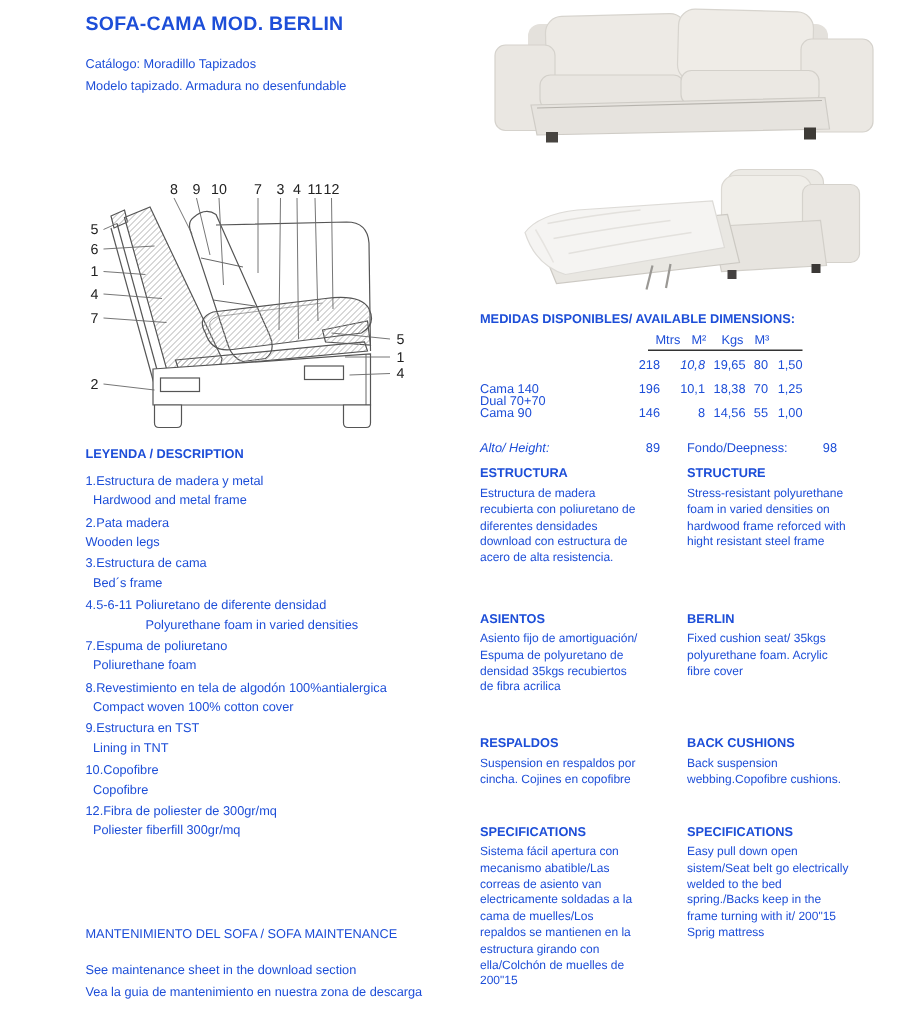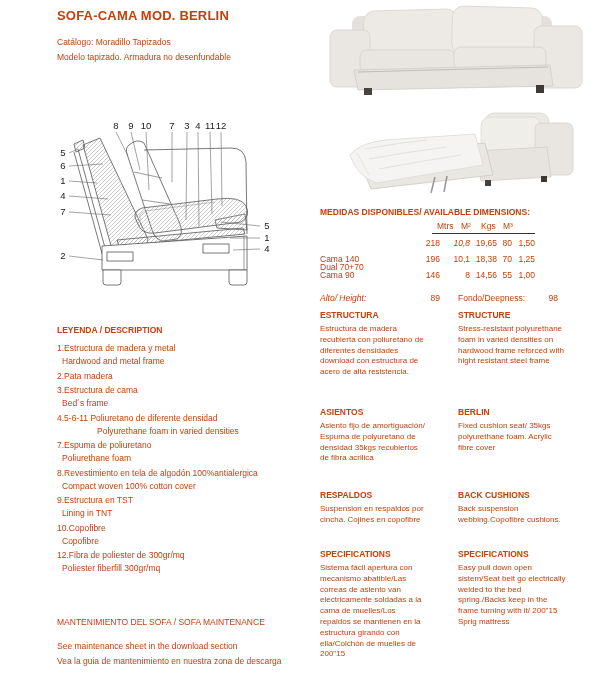--- a/index.html
+++ b/index.html
@@ -1,25 +1,25 @@
 <!DOCTYPE html>
 <html><head>
 <meta charset="utf-8">
 <style>
   html,body{margin:0;padding:0;background:#fff;}
   #page{position:relative;width:603px;height:676px;background:#fff;overflow:hidden;
-        font-family:"Liberation Sans","DejaVu Sans",sans-serif;color:#c2410c;}
+        font-family:"Liberation Sans","DejaVu Sans",sans-serif;color:#1d4ed8;}
   .abs{position:absolute;}
   .title{font-size:13px;font-weight:bold;letter-spacing:.2px;}
   .small{font-size:8.5px;}
   .dim-head{font-size:8.5px;font-weight:bold;}
   .cell{position:absolute;font-size:8.5px;white-space:nowrap;}
   .cell.num{text-align:right;}
   .table-rule{position:absolute;left:432px;top:233px;width:103px;height:0;border-top:1px solid #333;}
-  #legend{position:absolute;left:57px;top:296px;width:262px;font-size:8.5px;line-height:13px;margin-top:28px;}
+  #legend{position:absolute;left:57px;top:296px;width:262px;font-size:8.5px;line-height:13px;}
   #legend .lg-head{font-weight:bold;margin-bottom:5px;}
   .legend-item{margin-bottom:1.5px;}
   .legend-item .en{padding-left:5px;}
   #legend-items .legend-item:nth-child(2) .en{padding-left:0;}
   #legend-items .legend-item:nth-child(4) .en{padding-left:40px;}
   .section{position:absolute;left:320px;width:283px;}
   .section .col-es{width:107px;}
   .section .col-en{position:absolute;left:138px;top:0;width:108px;}
   .section h4{margin:0 0 4px 0;font-size:8.5px;font-weight:bold;}
   .section p{margin:0;font-size:8px;line-height:10.8px;}
@@ -186,20 +186,21 @@
 
   <div id="legend">
     <div class="lg-head">LEYENDA / DESCRIPTION</div>
     <div id="legend-items">
       <div class="legend-item">
         <div class="es">1.Estructura de madera y metal</div>
         <div class="en">Hardwood and metal frame</div>
       </div>
       <div class="legend-item">
         <div class="es">2.Pata madera</div>
+        <div class="en">Wooden legs</div>
       </div>
       <div class="legend-item">
         <div class="es">3.Estructura  de cama</div>
         <div class="en">Bed´s frame</div>
       </div>
       <div class="legend-item">
         <div class="es">4.5-6-11 Poliuretano de diferente densidad</div>
         <div class="en">Polyurethane foam in varied densities</div>
       </div>
       <div class="legend-item">

